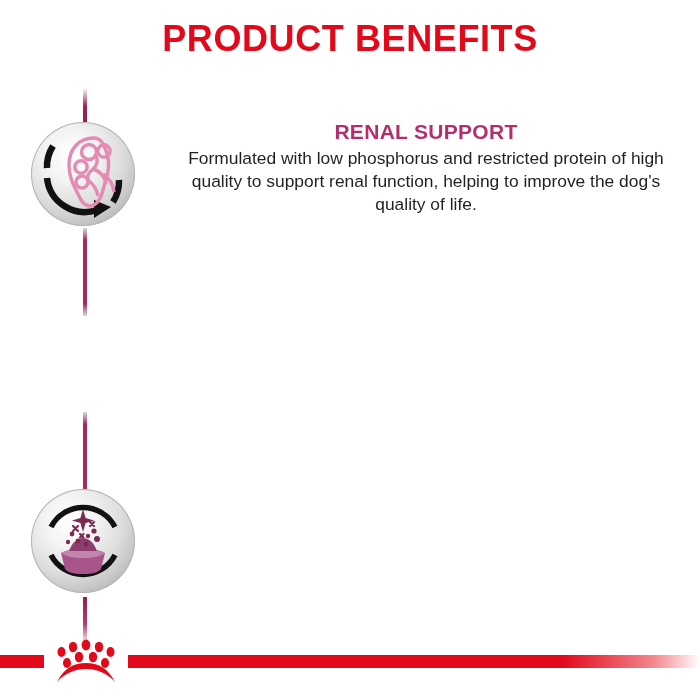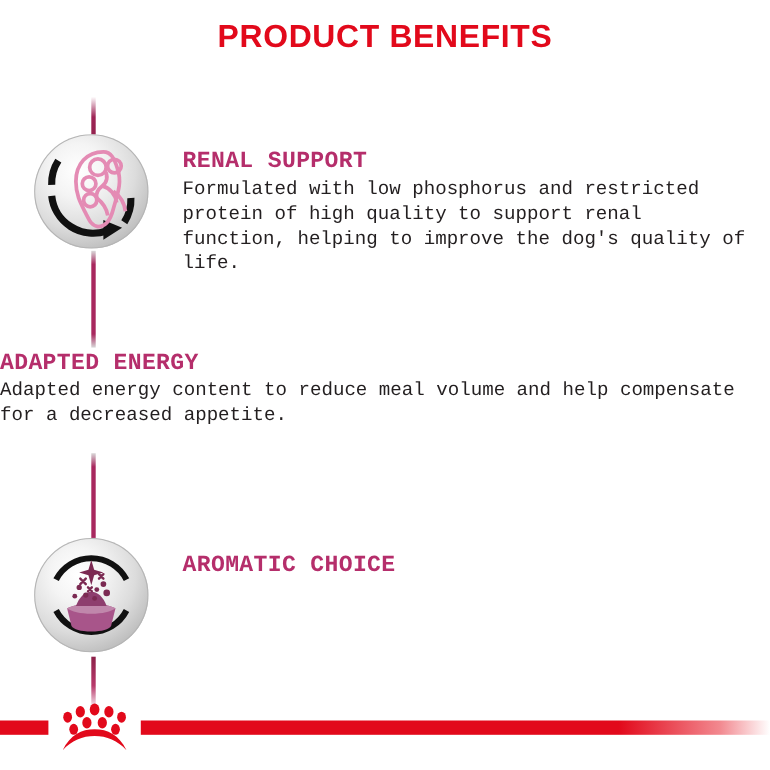--- a/index.html
+++ b/index.html
@@ -15,21 +15,21 @@
     position: relative;
   }
 
   
   .page-title {
     position: absolute;
     top: 18px;
     left: 0;
     width: 100%;
     text-align: center;
-    font-size: 29px;
+    font-size: 36px;
     font-weight: bold;
     letter-spacing: 0.6px;
     color: #e2091b;
     font-family: "Liberation Sans", sans-serif;
   }
 
   
   .spine {
     position: absolute;
     left: 83px;
@@ -73,29 +73,31 @@
 
   .text-col {
     flex: 1 1 auto;
     padding-right: 14px;
   }
   .benefit-title {
     color: #b52e6b;
     font-size: 21px;
     font-weight: bold;
     letter-spacing: 0.3px;
-    margin: 16px 0 3px 0;
-    font-family: Liberation Mono, monospace;
+    margin: 0 0 3px 0;
+    font-family: Liberation Sans, sans-serif;
+    text-align: center;
   }
   .benefit-body {
     color: #231f20;
     font-size: 17.4px;
     line-height: 1.31;
     margin: 0;
-    font-family: Liberation Mono, monospace;
+    font-family: Liberation Sans, sans-serif;
+    text-align: center;
   }
 
   
   .footer {
     position: absolute;
     left: 0;
     bottom: 0;
     width: 700px;
     height: 72px;
   }
@@ -161,24 +163,20 @@
       </svg>
     </div>
   </div>
   <div class="text-col">
     <p class="benefit-title">RENAL SUPPORT</p>
     <p class="benefit-body">Formulated with low phosphorus and restricted protein of high quality to support renal function, helping to improve the dog's quality of life.</p>
   </div>
 </div>
 
 <div class="benefit" id="benefit-1">
-  <div class="text-col">
-    <p class="benefit-title">ADAPTED ENERGY</p>
-    <p class="benefit-body">Adapted energy content to reduce meal volume and help compensate for a decreased appetite.</p>
-  </div>
 </div>
 
 <div class="benefit" id="benefit-2">
   <div class="icon-wrap">
     <div class="icon-disc">
       <svg viewBox="0 0 104 104" xmlns="http://www.w3.org/2000/svg">
 
         <g fill="none" stroke="#111111" stroke-width="5.5" stroke-linecap="butt">
           <path d="M 20 38 A 36 36 0 0 1 84 38"></path>
           <path d="M 20 66 A 36 36 0 0 0 84 66"></path>
@@ -203,21 +201,20 @@
           <g stroke="#7b2a52" stroke-width="2.2" stroke-linecap="round">
             <path d="M 42 37 L 47 42 M 47 37 L 42 42"></path>
             <path d="M 59 33 L 63 37 M 63 33 L 59 37"></path>
             <path d="M 49 45 L 52.5 48.5 M 52.5 45 L 49 48.5"></path>
           </g>
         </g>
       </svg>
     </div>
   </div>
   <div class="text-col">
-    <p class="benefit-title">AROMATIC CHOICE</p>
   </div>
 </div>
 
 <div class="footer">
   <div class="footer-bar-left"></div>
   <div class="footer-bar-right"></div>
   <div class="crown">
     <svg viewBox="0 0 84 54" xmlns="http://www.w3.org/2000/svg">
       <g fill="#e2091b">
         <ellipse cx="42" cy="9" rx="4.4" ry="5.4"></ellipse>

